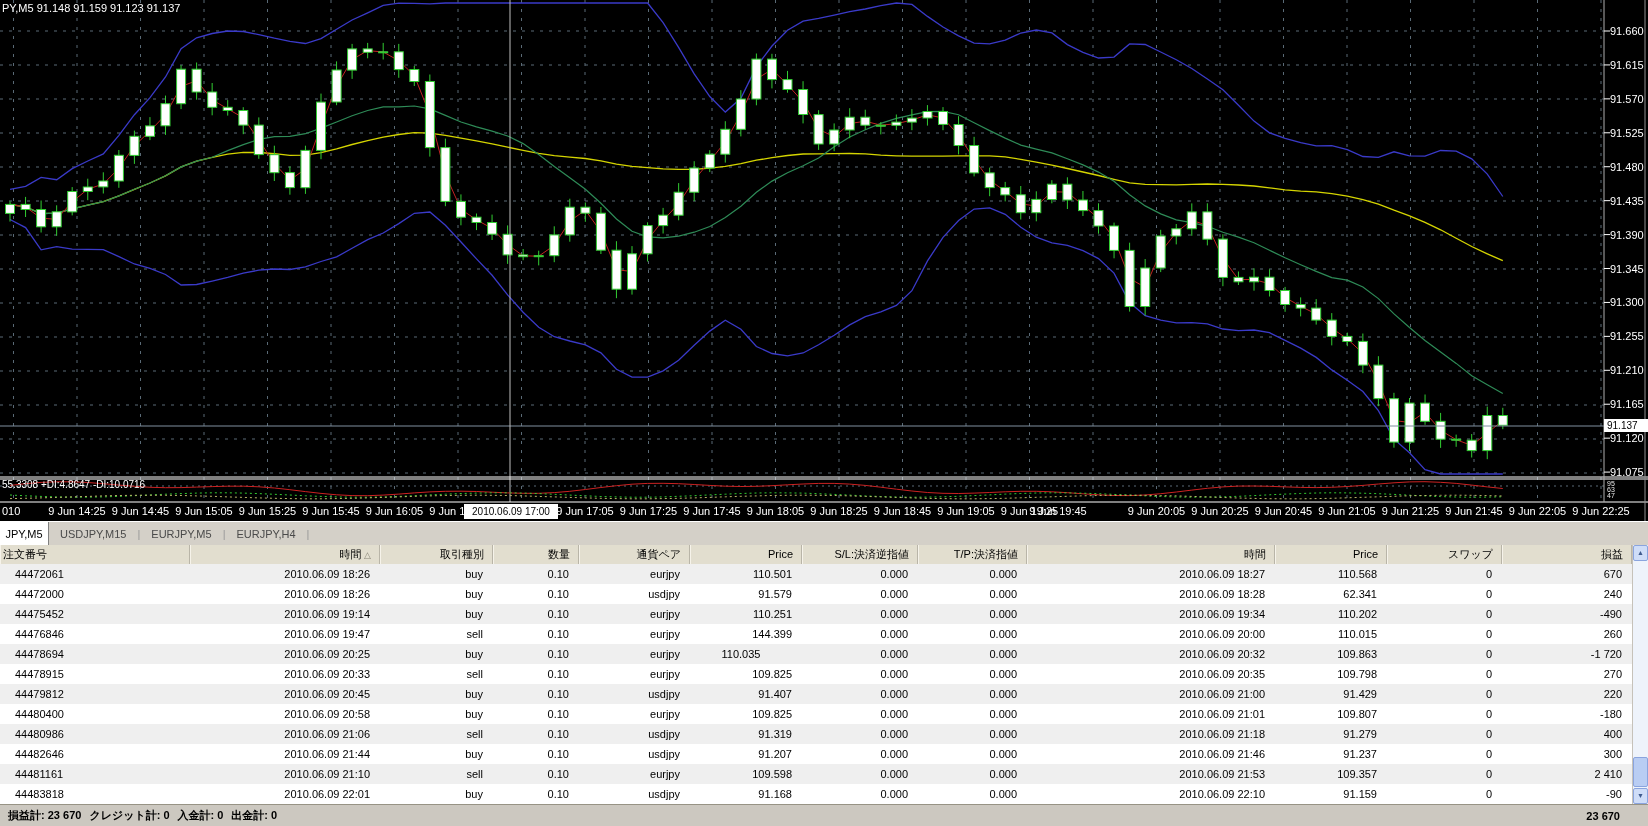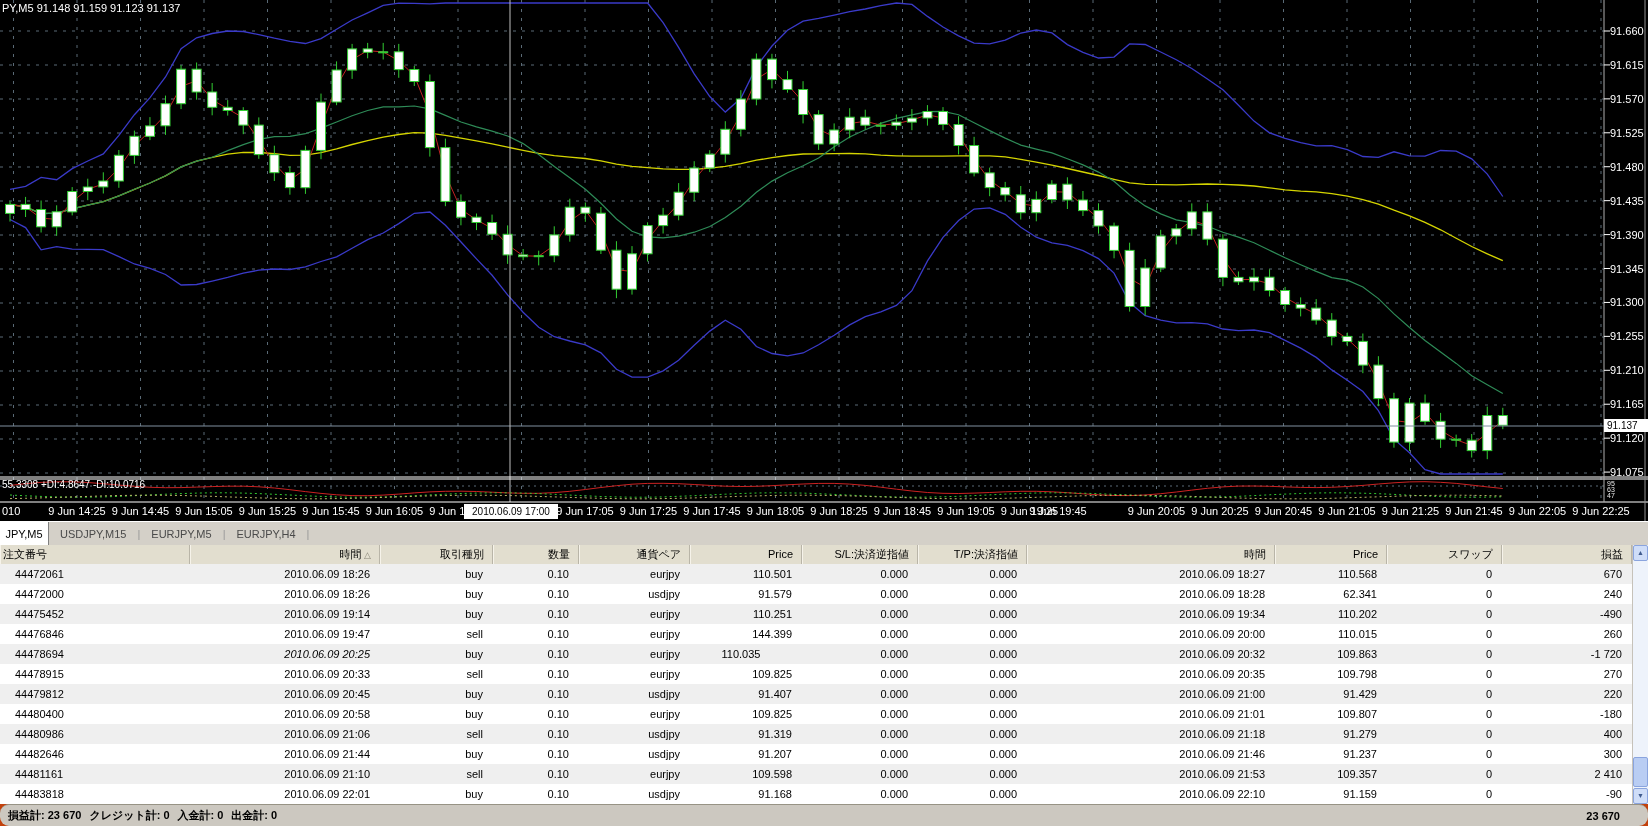--- a/index.html
+++ b/index.html
@@ -42,21 +42,21 @@
   #vscroll{position:absolute;right:0;top:545px;width:16px;height:259px;background:#eef3fb;border-left:1px solid #c6c2ba;box-sizing:border-box;}
   .sb-btn{position:absolute;left:0;width:15px;height:16px;background:#cfddf8;border:1px solid #8aa4de;border-radius:2px;
           box-sizing:border-box;color:#3f5a8d;font-size:7px;text-align:center;line-height:14px;}
   #sb-up{top:0;}
   #sb-down{bottom:0;}
   #sb-thumb{position:absolute;left:0;top:212px;width:15px;height:30px;background:#b9cdf3;
             border:1px solid #8aa4de;border-radius:2px;box-sizing:border-box;}
   
   #statusbar{position:absolute;left:0;top:804px;width:1648px;height:22px;background:#ccc8c0;
              border-top:1px solid #979385;box-sizing:border-box;display:flex;align-items:center;
-             font-size:11px;font-weight:bold;color:#000;border-radius:9px;}
+             font-size:11px;font-weight:bold;color:#000;}
   .status-item{margin-left:8px;white-space:nowrap;}
   #status-total{position:absolute;right:28px;font-weight:bold;}
 </style>
 </head>
 <body>
 
 <div id="app">
 
   <div id="chart">
     <svg id="chart-svg" width="1648" height="521">
@@ -456,21 +456,21 @@
         <div class="td" style="width: 112px;">144.399</div>
         <div class="td" style="width: 116px;">0.000</div>
         <div class="td" style="width: 109px;">0.000</div>
         <div class="td" style="width: 248px;">2010.06.09 20:00</div>
         <div class="td" style="width: 112px;">110.015</div>
         <div class="td" style="width: 115px;">0</div>
         <div class="td" style="width: 130px;">260</div>
       </div>
       <div class="tr">
         <div class="td" style="width: 190px;">44478694</div>
-        <div class="td" style="width: 190px; font-style: italic;">2010.06.09 20:25</div>
+        <div class="td" style="width: 190px;">2010.06.09 20:25</div>
         <div class="td" style="width: 113px;">buy</div>
         <div class="td" style="width: 86px;">0.10</div>
         <div class="td" style="width: 111px;">eurjpy</div>
         <div class="td" style="width: 112px; text-align: center;">110.035</div>
         <div class="td" style="width: 116px;">0.000</div>
         <div class="td" style="width: 109px;">0.000</div>
         <div class="td" style="width: 248px;">2010.06.09 20:32</div>
         <div class="td" style="width: 112px;">109.863</div>
         <div class="td" style="width: 115px;">0</div>
         <div class="td" style="width: 130px;">-1 720</div>

